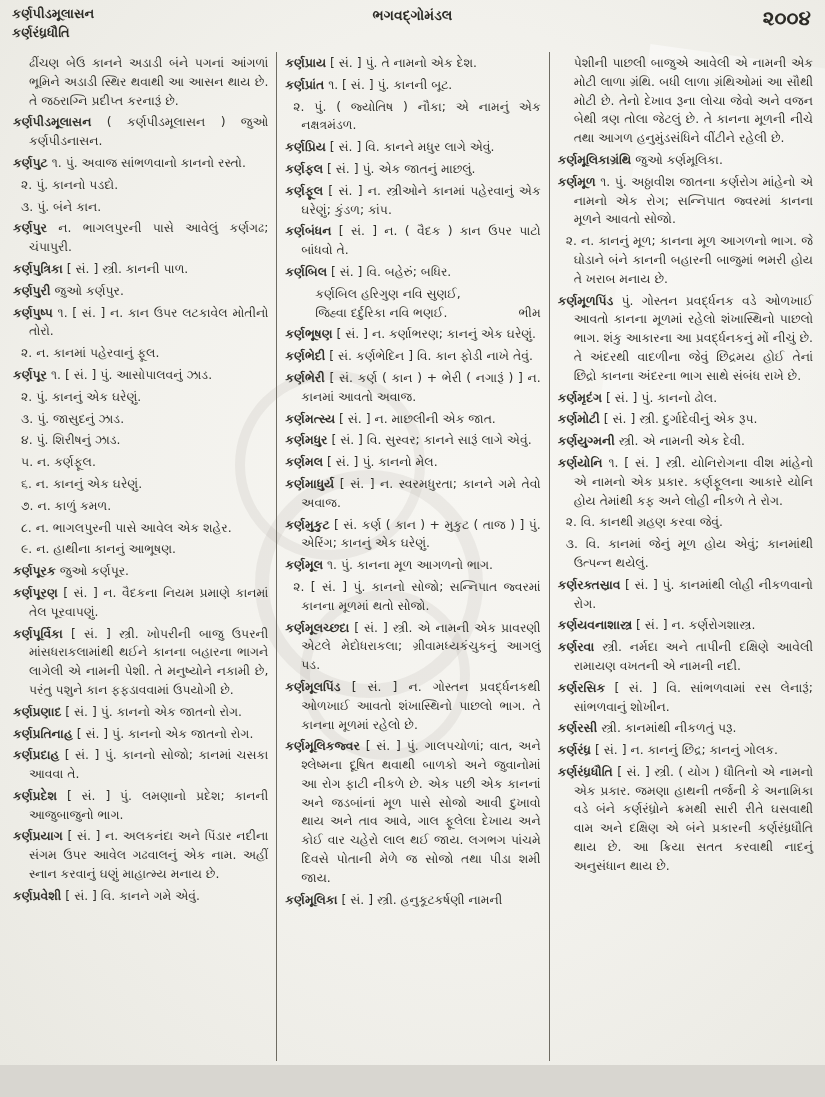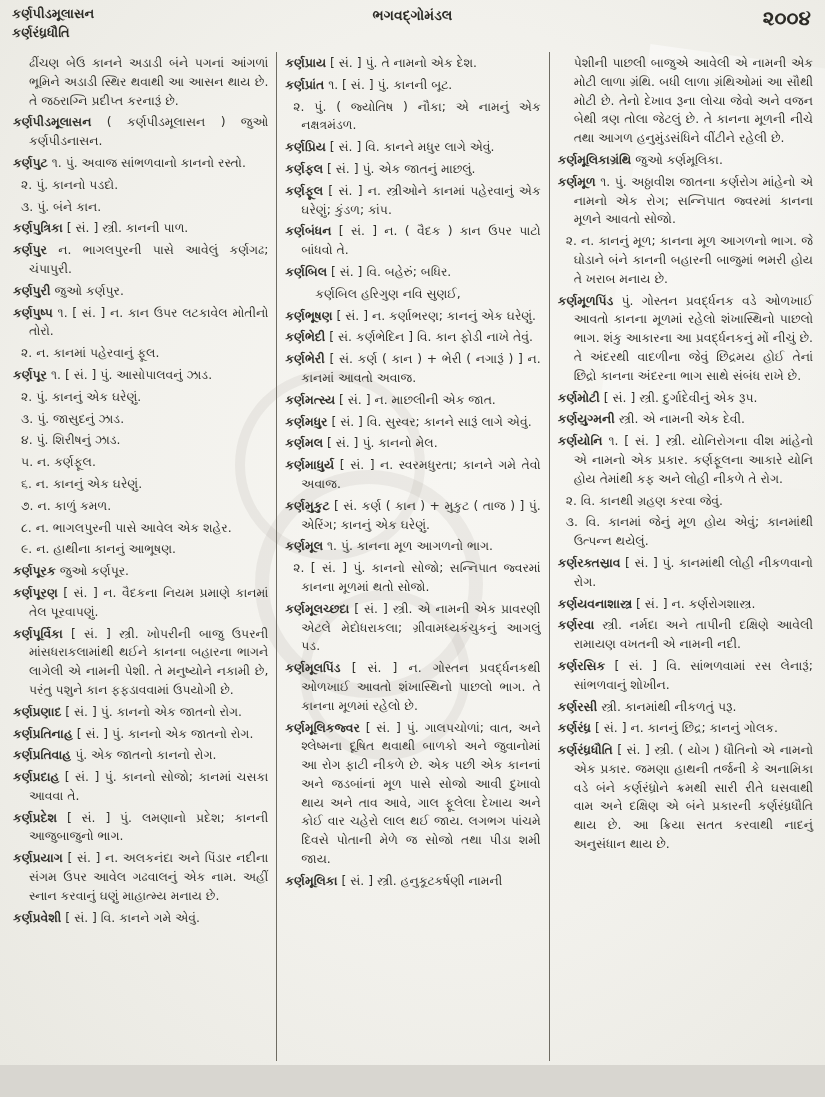--- a/index.html
+++ b/index.html
@@ -55,56 +55,56 @@
     <div class="page-num">૨૦૦૪</div>
   </div>
 
   <div class="cols">
     <div class="col">
         <p class="p-cont">ઢીંચણ બેઉ કાનને અડાડી બંને પગનાં આંગળાં ભૂમિને અડાડી સ્થિર થવાથી આ આસન થાય છે. તે જઠરાગ્નિ પ્રદીપ્ત કરનારૂં છે.</p>
         <p class="p-entry"><b class="hw">કર્ણપીડમૂલાસન</b> ( કર્ણપીડમૂલાસન ) જુઓ કર્ણપીડનાસન.</p>
         <p class="p-entry"><b class="hw">કર્ણપુટ</b> ૧. પું. અવાજ સાંભળવાનો કાનનો રસ્તો.</p>
         <p class="p-sub">૨. પું. કાનનો પડદો.</p>
         <p class="p-sub">૩. પું. બંને કાન.</p>
+        <p class="p-entry"><b class="hw">કર્ણપુર</b> ન. ભાગલપુરની પાસે આવેલું કર્ણગઢ; ચંપાપુરી.</p>
         <p class="p-entry"><b class="hw">કર્ણપુત્રિકા</b> [ સં. ] સ્ત્રી. કાનની પાળ.</p>
-        <p class="p-entry"><b class="hw">કર્ણપુર</b> ન. ભાગલપુરની પાસે આવેલું કર્ણગઢ; ચંપાપુરી.</p>
         <p class="p-entry"><b class="hw">કર્ણપુરી</b> જુઓ કર્ણપુર.</p>
         <p class="p-entry"><b class="hw">કર્ણપુષ્પ</b> ૧. [ સં. ] ન. કાન ઉપર લટકાવેલ મોતીનો તોરો.</p>
         <p class="p-sub">૨. ન. કાનમાં પહેરવાનું ફૂલ.</p>
         <p class="p-entry"><b class="hw">કર્ણપૂર</b> ૧. [ સં. ] પું. આસોપાલવનું ઝાડ.</p>
         <p class="p-sub">૨. પું. કાનનું એક ઘરેણું.</p>
         <p class="p-sub">૩. પું. જાસુદનું ઝાડ.</p>
         <p class="p-sub">૪. પું. શિરીષનું ઝાડ.</p>
         <p class="p-sub">૫. ન. કર્ણફૂલ.</p>
         <p class="p-sub">૬. ન. કાનનું એક ઘરેણું.</p>
         <p class="p-sub">૭. ન. કાળું કમળ.</p>
         <p class="p-sub">૮. ન. ભાગલપુરની પાસે આવેલ એક શહેર.</p>
         <p class="p-sub">૯. ન. હાથીના કાનનું આભૂષણ.</p>
         <p class="p-entry"><b class="hw">કર્ણપૂરક</b> જુઓ કર્ણપૂર.</p>
         <p class="p-entry"><b class="hw">કર્ણપૂરણ</b> [ સં. ] ન. વૈદકના નિયમ પ્રમાણે કાનમાં તેલ પૂરવાપણું.</p>
         <p class="p-entry"><b class="hw">કર્ણપૂર્વિકા</b> [ સં. ] સ્ત્રી. ખોપરીની બાજુ ઉપરની માંસધરાકલામાંથી થઈને કાનના બહારના ભાગને લાગેલી એ નામની પેશી. તે મનુષ્યોને નકામી છે, પરંતુ પશુને કાન ફફડાવવામાં ઉપયોગી છે.</p>
         <p class="p-entry"><b class="hw">કર્ણપ્રણાદ</b> [ સં. ] પું. કાનનો એક જાતનો રોગ.</p>
         <p class="p-entry"><b class="hw">કર્ણપ્રતિનાહ</b> [ સં. ] પું. કાનનો એક જાતનો રોગ.</p>
-        <p class="p-entry"><b class="hw">કર્ણપ્રતિવાહ</b> પું. એક જાતનો કાનનો રોગ.</p>
         <p class="p-entry"><b class="hw">કર્ણપ્રદાહ</b> [ સં. ] પું. કાનનો સોજો; કાનમાં ચસકા આવવા તે.</p>
         <p class="p-entry"><b class="hw">કર્ણપ્રદેશ</b> [ સં. ] પું. લમણાનો પ્રદેશ; કાનની આજુબાજુનો ભાગ.</p>
         <p class="p-entry"><b class="hw">કર્ણપ્રયાગ</b> [ સં. ] ન. અલકનંદા અને પિંડાર નદીના સંગમ ઉપર આવેલ ગઢવાલનું એક નામ. અહીં સ્નાન કરવાનું ઘણું માહાત્મ્ય મનાય છે.</p>
         <p class="p-entry"><b class="hw">કર્ણપ્રવેશી</b> [ સં. ] વિ. કાનને ગમે એવું.</p>
       </div>
     <div class="col mid">
         <p class="p-entry"><b class="hw">કર્ણપ્રાય</b> [ સં. ] પું. તે નામનો એક દેશ.</p>
         <p class="p-entry"><b class="hw">કર્ણપ્રાંત</b> ૧. [ સં. ] પું. કાનની બૂટ.</p>
         <p class="p-sub">૨. પું. ( જ્યોતિષ ) નૌકા; એ નામનું એક નક્ષત્રમંડળ.</p>
         <p class="p-entry"><b class="hw">કર્ણપ્રિય</b> [ સં. ] વિ. કાનને મધુર લાગે એવું.</p>
         <p class="p-entry"><b class="hw">કર્ણફલ</b> [ સં. ] પું. એક જાતનું માછલું.</p>
         <p class="p-entry"><b class="hw">કર્ણફૂલ</b> [ સં. ] ન. સ્ત્રીઓને કાનમાં પહેરવાનું એક ઘરેણું; કુંડળ; કાંપ.</p>
         <p class="p-entry"><b class="hw">કર્ણબંધન</b> [ સં. ] ન. ( વૈદક ) કાન ઉપર પાટો બાંધવો તે.</p>
         <p class="p-entry"><b class="hw">કર્ણબિલ</b> [ સં. ] વિ. બહેરું; બધિર.</p>
         <p class="p-verse">
           <span class="vline">કર્ણબિલ હરિગુણ નવિ સુણઈ,</span>
+          <span class="vline">જિહ્વા દર્દુરિકા નવિ ભણઈ.<span class="attrib">ભીમ</span></span>
         </p>
         <p class="p-entry"><b class="hw">કર્ણભૂષણ</b> [ સં. ] ન. કર્ણાભરણ; કાનનું એક ઘરેણું.</p>
         <p class="p-entry"><b class="hw">કર્ણભેદી</b> [ સં. કર્ણભેદિન ] વિ. કાન ફોડી નાખે તેવું.</p>
         <p class="p-entry"><b class="hw">કર્ણભેરી</b> [ સં. કર્ણ ( કાન ) + ભેરી ( નગારૂં ) ] ન. કાનમાં આવતો અવાજ.</p>
         <p class="p-entry"><b class="hw">કર્ણમત્સ્ય</b> [ સં. ] ન. માછલીની એક જાત.</p>
         <p class="p-entry"><b class="hw">કર્ણમધુર</b> [ સં. ] વિ. સુસ્વર; કાનને સારૂં લાગે એવું.</p>
         <p class="p-entry"><b class="hw">કર્ણમલ</b> [ સં. ] પું. કાનનો મેલ.</p>
         <p class="p-entry"><b class="hw">કર્ણમાધુર્ય</b> [ સં. ] ન. સ્વરમધુરતા; કાનને ગમે તેવો અવાજ.</p>
         <p class="p-entry"><b class="hw">કર્ણમુકુટ</b> [ સં. કર્ણ ( કાન ) + મુકુટ ( તાજ ) ] પું. એરિંગ; કાનનું એક ઘરેણું.</p>
         <p class="p-entry"><b class="hw">કર્ણમૂલ</b> ૧. પું. કાનના મૂળ આગળનો ભાગ.</p>
@@ -113,20 +113,21 @@
         <p class="p-entry"><b class="hw">કર્ણમૂલપિંડ</b> [ સં. ] ન. ગોસ્તન પ્રવર્દ્ધનકથી ઓળખાઈ આવતો શંખાસ્થિનો પાછલો ભાગ. તે કાનના મૂળમાં રહેલો છે.</p>
         <p class="p-entry"><b class="hw">કર્ણમૂલિકજ્વર</b> [ સં. ] પું. ગાલપચોળાં; વાત, અને શ્લેષ્મના દૂષિત થવાથી બાળકો અને જુવાનોમાં આ રોગ ફાટી નીકળે છે. એક પછી એક કાનનાં અને જડબાંનાં મૂળ પાસે સોજો આવી દુખાવો થાય અને તાવ આવે, ગાલ ફૂલેલા દેખાય અને કોઈ વાર ચહેરો લાલ થઈ જાય. લગભગ પાંચમે દિવસે પોતાની મેળે જ સોજો તથા પીડા શમી જાય.</p>
         <p class="p-entry"><b class="hw">કર્ણમૂલિકા</b> [ સં. ] સ્ત્રી. હનુકૂટકર્ષણી નામની</p>
       </div>
     <div class="col">
         <p class="p-cont">પેશીની પાછલી બાજુએ આવેલી એ નામની એક મોટી લાળા ગ્રંથિ. બધી લાળા ગ્રંથિઓમાં આ સૌથી મોટી છે. તેનો દેખાવ રૂના લોચા જેવો અને વજન બેથી ત્રણ તોલા જેટલું છે. તે કાનના મૂળની નીચે તથા આગળ હનુમુંડસંધિને વીંટીને રહેલી છે.</p>
         <p class="p-entry"><b class="hw">કર્ણમૂલિકાગ્રંથિ</b> જુઓ કર્ણમૂલિકા.</p>
         <p class="p-entry"><b class="hw">કર્ણમૂળ</b> ૧. પું. અઠ્ઠાવીશ જાતના કર્ણરોગ માંહેનો એ નામનો એક રોગ; સન્નિપાત જ્વરમાં કાનના મૂળને આવતો સોજો.</p>
         <p class="p-sub">૨. ન. કાનનું મૂળ; કાનના મૂળ આગળનો ભાગ. જે ઘોડાને બંને કાનની બહારની બાજુમાં ભમરી હોય તે ખરાબ મનાય છે.</p>
         <p class="p-entry"><b class="hw">કર્ણમૂળપિંડ</b> પું. ગોસ્તન પ્રવર્દ્ધનક વડે ઓળખાઈ આવતો કાનના મૂળમાં રહેલો શંખાસ્થિનો પાછલો ભાગ. શંકુ આકારના આ પ્રવર્દ્ધનકનું મોં નીચું છે. તે અંદરથી વાદળીના જેવું છિદ્રમય હોઈ તેનાં છિદ્રો કાનના અંદરના ભાગ સાથે સંબંધ રાખે છે.</p>
+        <p class="p-entry"><b class="hw">કર્ણમૃદંગ</b> [ સં. ] પું. કાનનો ઢોલ.</p>
         <p class="p-entry"><b class="hw">કર્ણમોટી</b> [ સં. ] સ્ત્રી. દુર્ગાદેવીનું એક રૂપ.</p>
         <p class="p-entry"><b class="hw">કર્ણયુગ્મની</b> સ્ત્રી. એ નામની એક દેવી.</p>
         <p class="p-entry"><b class="hw">કર્ણયોનિ</b> ૧. [ સં. ] સ્ત્રી. યોનિરોગના વીશ માંહેનો એ નામનો એક પ્રકાર. કર્ણફૂલના આકારે યોનિ હોય તેમાંથી કફ અને લોહી નીકળે તે રોગ.</p>
         <p class="p-sub">૨. વિ. કાનથી ગ્રહણ કરવા જેવું.</p>
         <p class="p-sub">૩. વિ. કાનમાં જેનું મૂળ હોય એવું; કાનમાંથી ઉત્પન્ન થયેલું.</p>
         <p class="p-entry"><b class="hw">કર્ણરક્તસ્રાવ</b> [ સં. ] પું. કાનમાંથી લોહી નીકળવાનો રોગ.</p>
         <p class="p-entry"><b class="hw">કર્ણયવનાશાસ્ત્ર</b> [ સં. ] ન. કર્ણરોગશાસ્ત્ર.</p>
         <p class="p-entry"><b class="hw">કર્ણરવા</b> સ્ત્રી. નર્મદા અને તાપીની દક્ષિણે આવેલી રામાયણ વખતની એ નામની નદી.</p>
         <p class="p-entry"><b class="hw">કર્ણરસિક</b> [ સં. ] વિ. સાંભળવામાં રસ લેનારૂં; સાંભળવાનું શોખીન.</p>
         <p class="p-entry"><b class="hw">કર્ણરસી</b> સ્ત્રી. કાનમાંથી નીકળતું પરૂ.</p>

